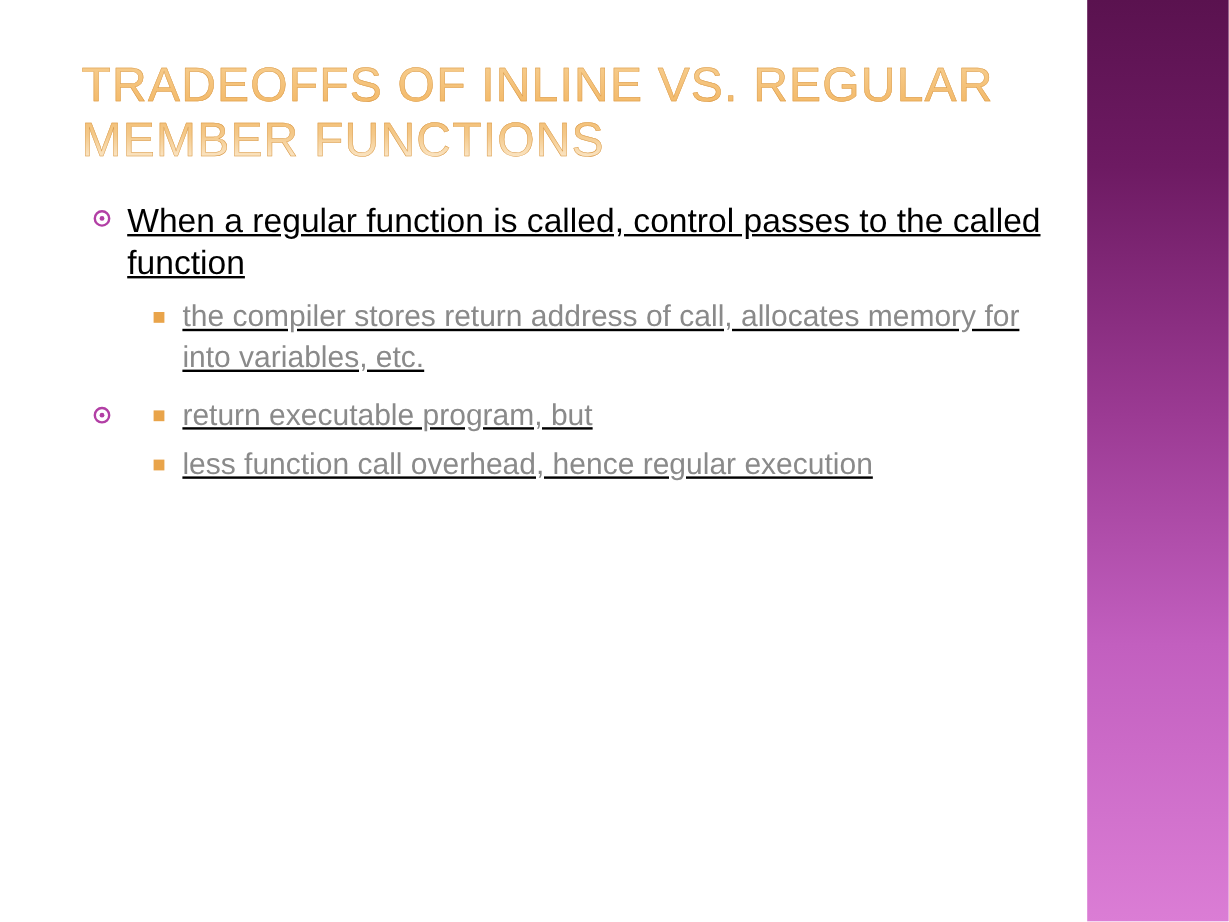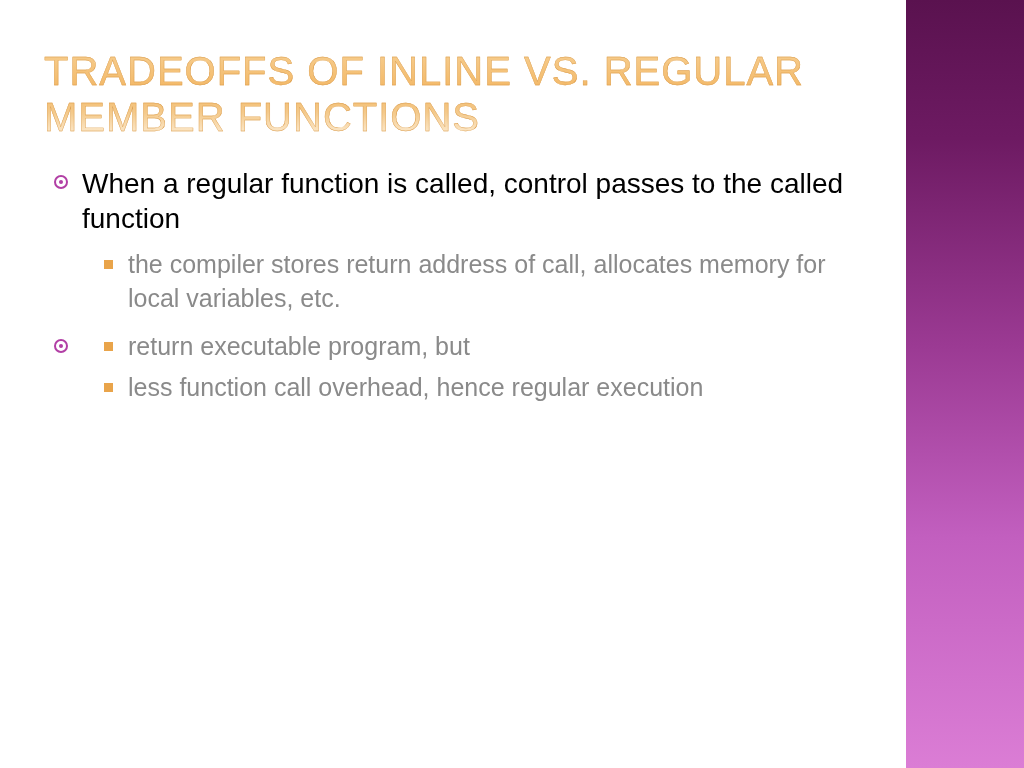--- a/index.html
+++ b/index.html
@@ -14,39 +14,40 @@
     position: absolute;
     top: 0;
     right: 0;
     width: 118px;
     height: 768px;
     background: linear-gradient(to bottom, #5a124f 0%, #6d1a62 18%, #9b3a93 45%, #c25fbf 70%, #db7dd5 100%);
   }
   .content {
     position: absolute;
     top: 48px;
-    left: 44px;
+    left: 68px;
     width: 800px;
   }
   .title {
     font-size: 40px;
     line-height: 1.15;
     letter-spacing: 1px;
     font-weight: 400;
     text-transform: uppercase;
     background: linear-gradient(to bottom, #f7cf92 0%, #f3b866 45%, #f4c98a 70%, #fef2df 100%);
     -webkit-background-clip: text;
     background-clip: text;
     color: transparent;
     -webkit-text-stroke: 0.4px #d99a4a;
     margin-bottom: 26px;
   }
   ul.main {
     list-style: none;
     padding-left: 4px;
+    text-decoration: underline;
   }
   ul.main > li {
     position: relative;
     padding-left: 34px;
     margin-bottom: 10px;
   }
   .bullet-circ {
     position: absolute;
     left: 6px;
     top: 9px;
@@ -103,21 +104,21 @@
     <h1 class="title">Tradeoffs of Inline vs. Regular Member Functions</h1>
 
     <ul class="main">
 
       <li>
         <span class="bullet-circ"></span>
         <div class="main-text">When a regular function is called, control passes to the called function</div>
         <ul class="sub">
           <li>
             <span class="bullet-sq"></span>
-            <div class="sub-text">the compiler stores return address of call, allocates memory for local variables, etc.</div>
+            <div class="sub-text">the compiler stores return address of call, allocates memory for into variables, etc.</div>
           </li>
         </ul>
       </li>
 
       <li>
         <span class="bullet-circ"></span>
         <ul class="sub">
           <li>
             <span class="bullet-sq"></span>
             <div class="sub-text">return executable program, but</div>

